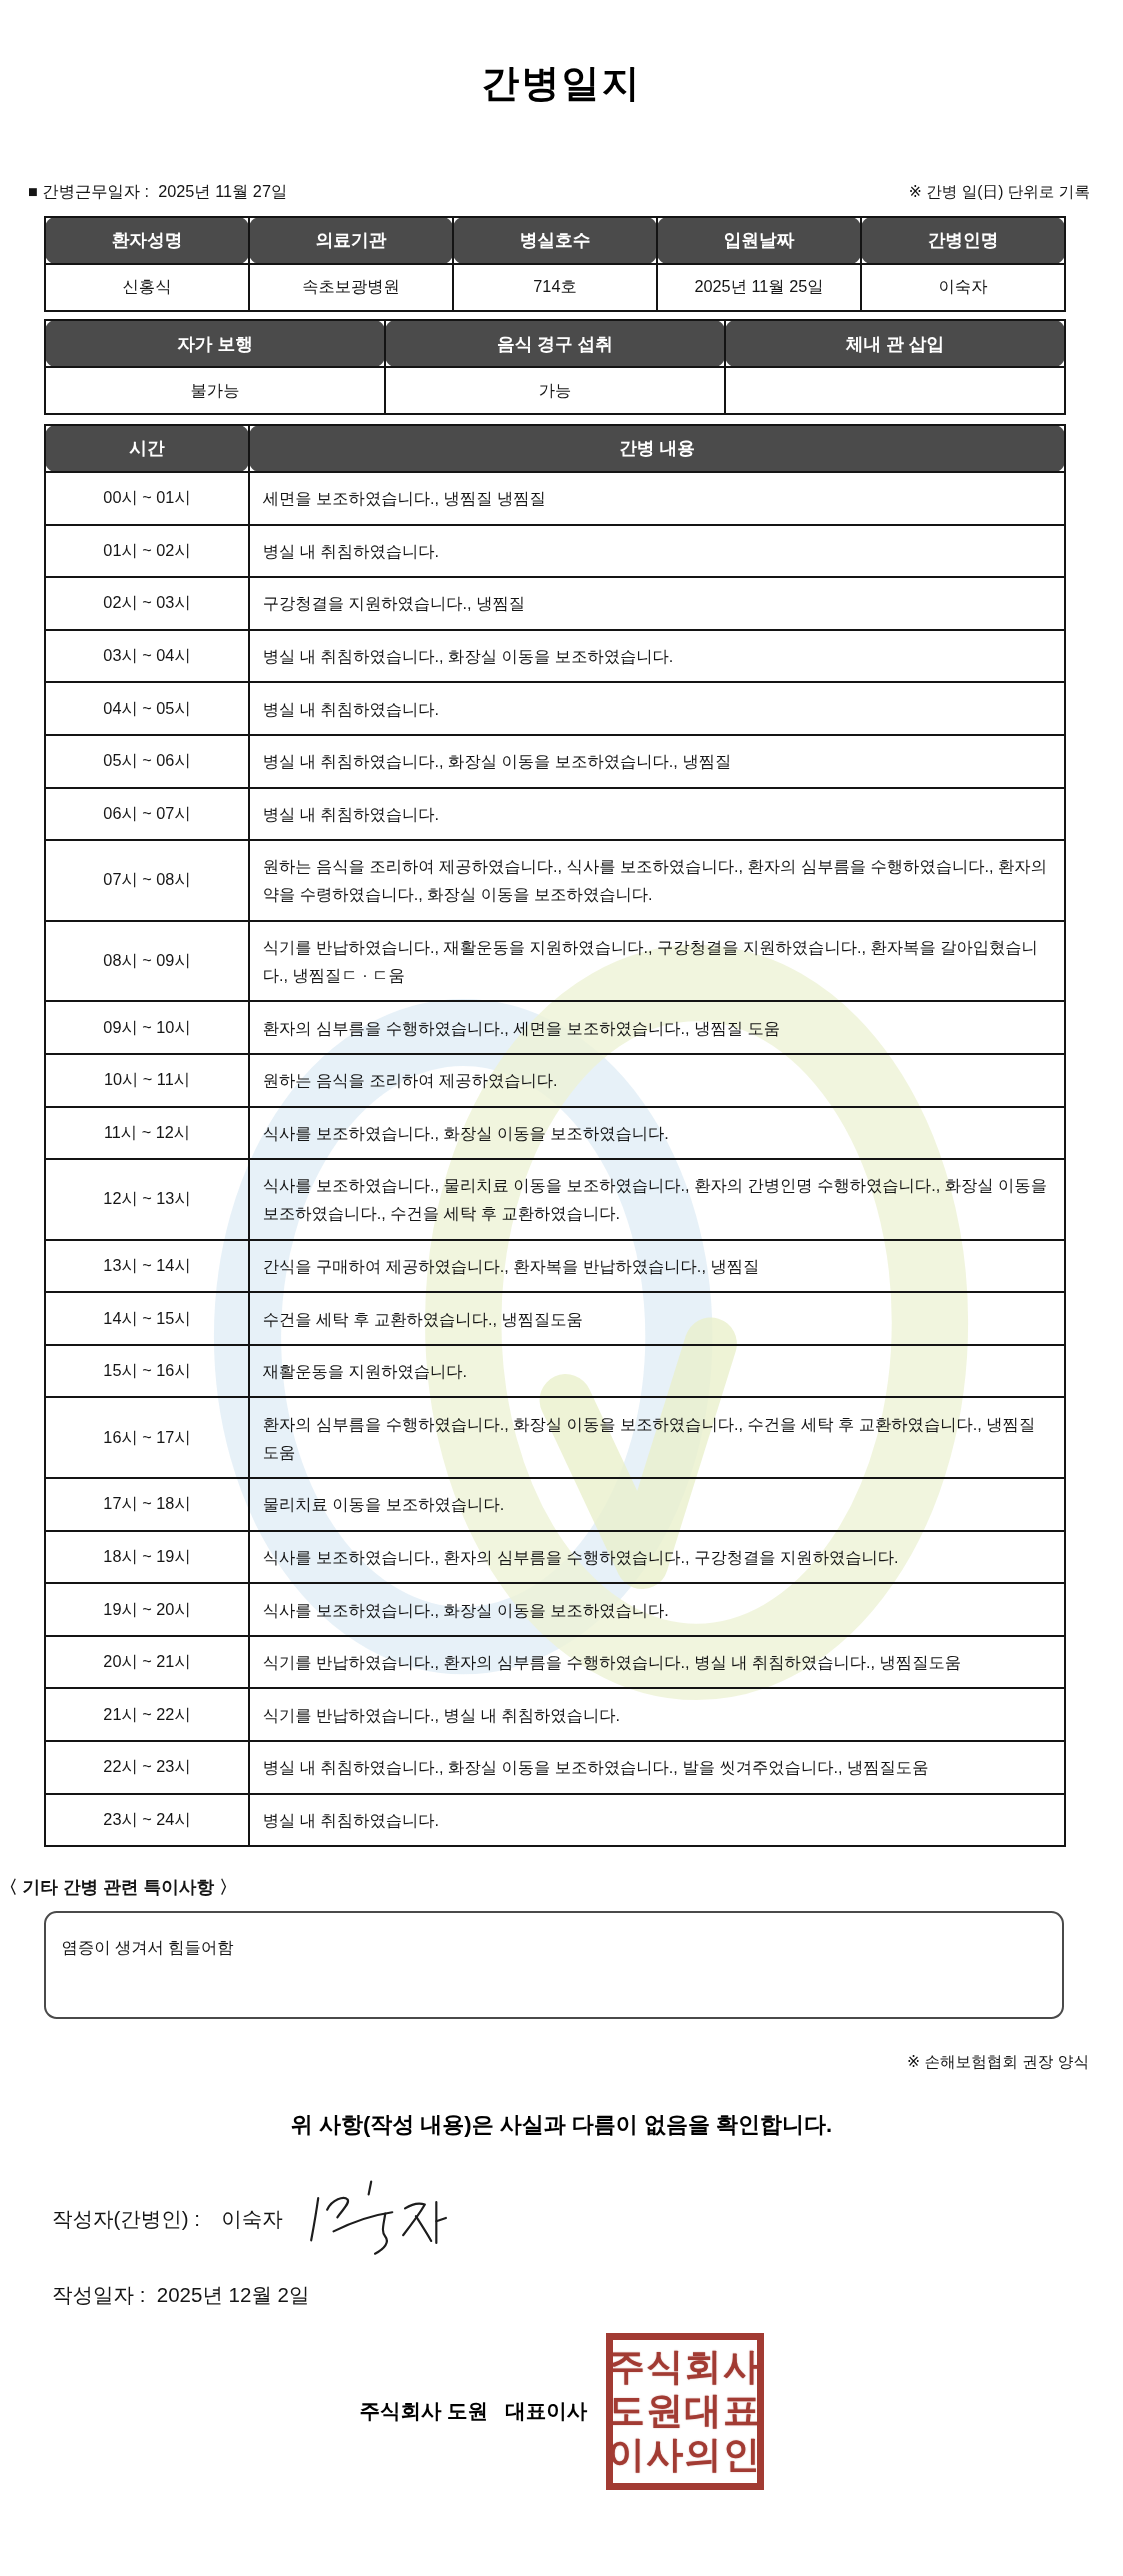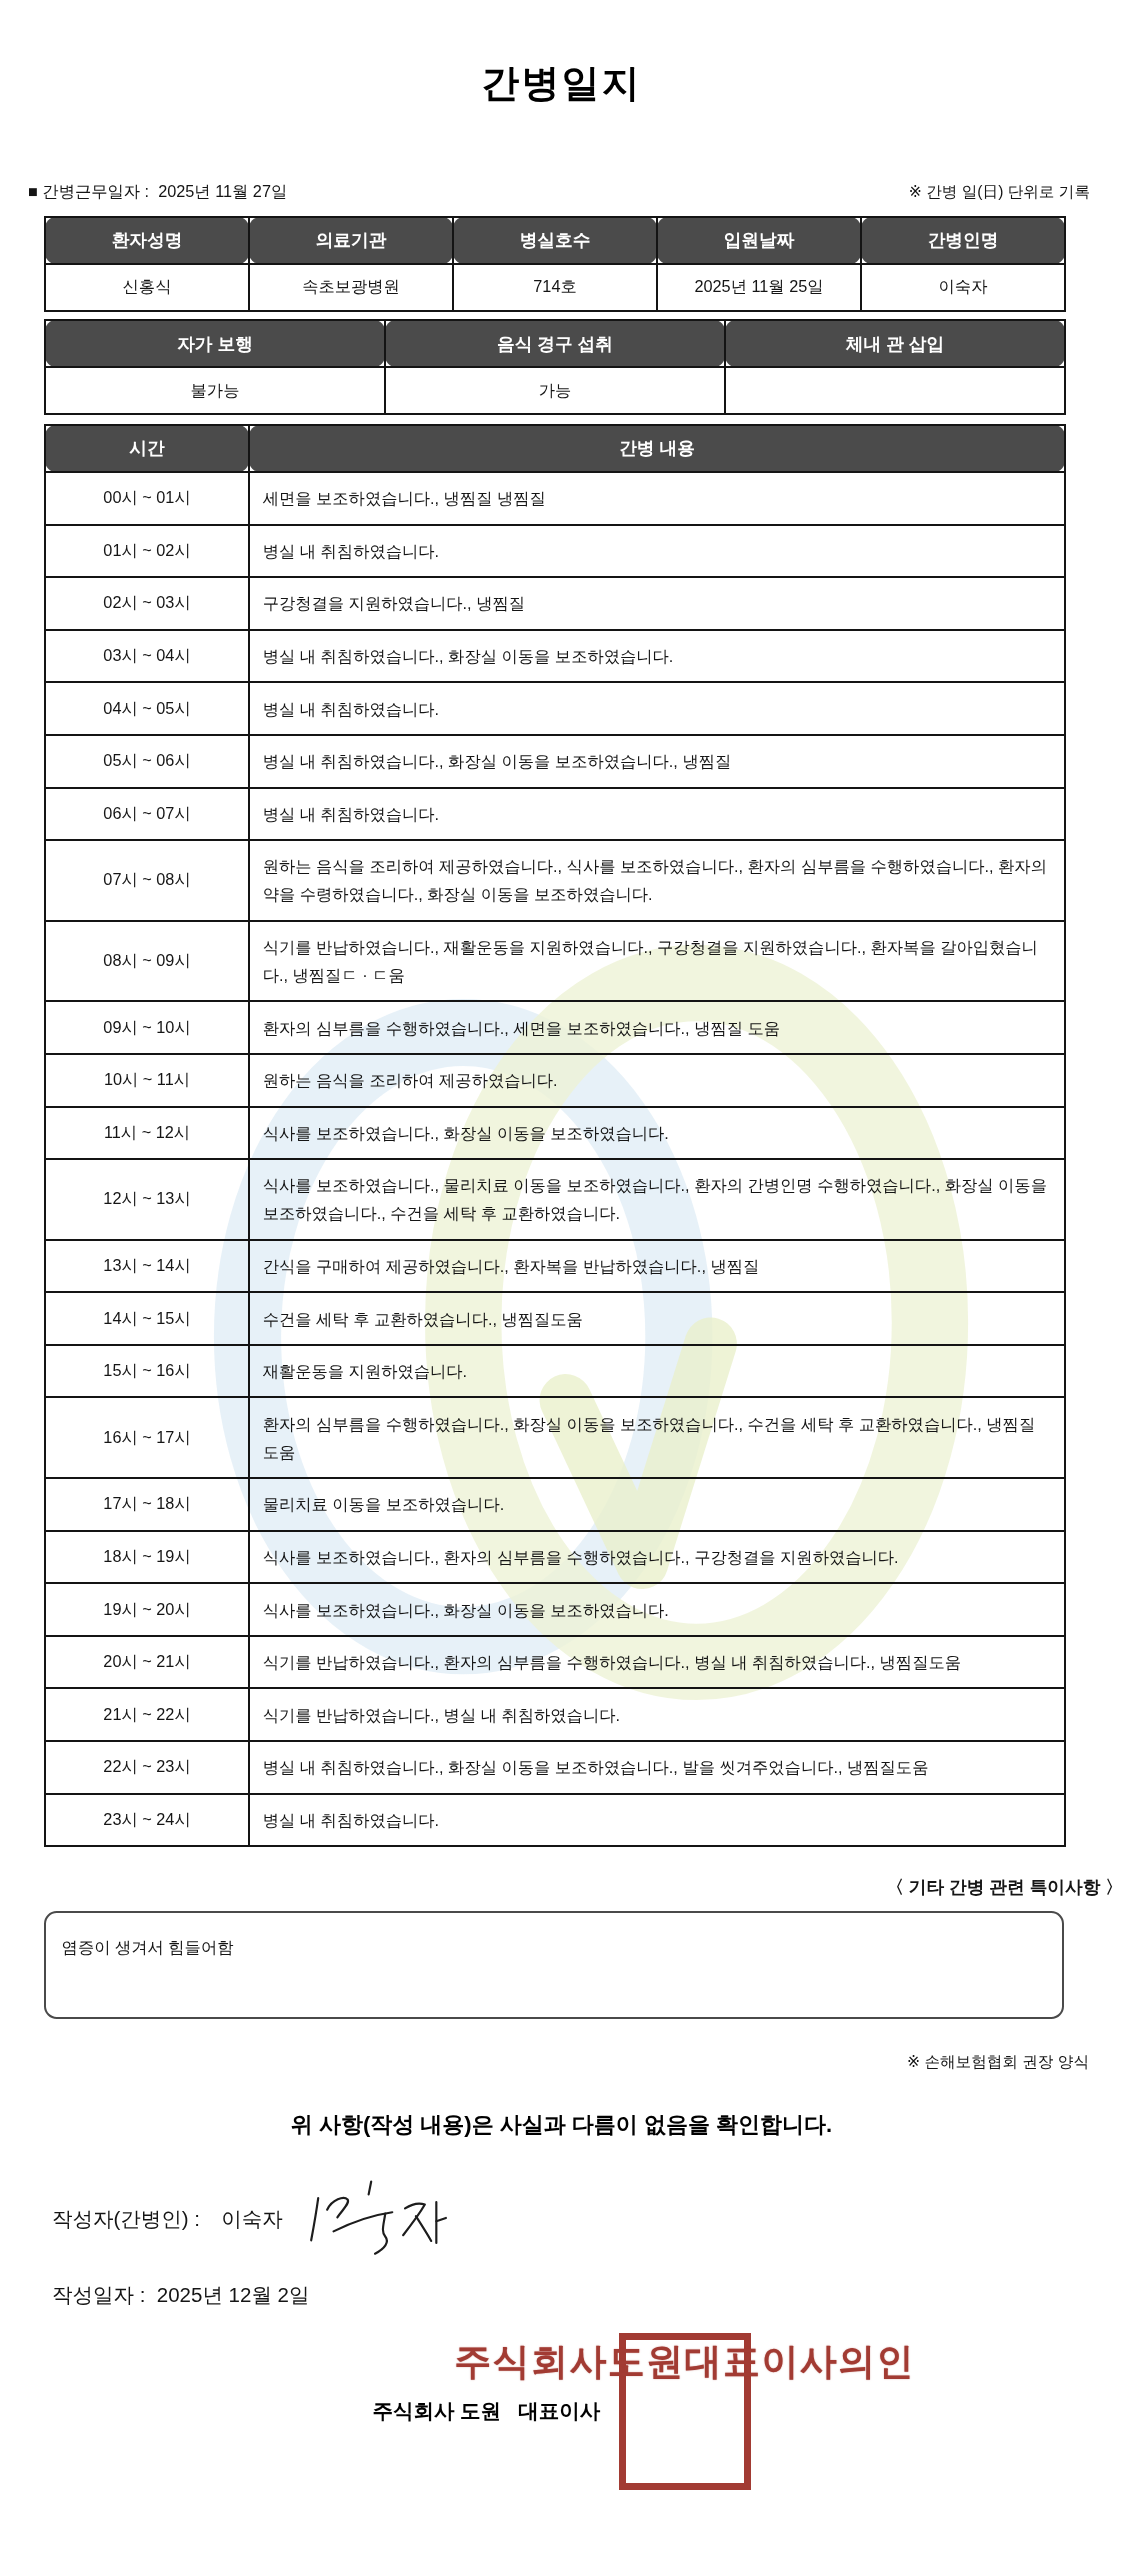--- a/index.html
+++ b/index.html
@@ -32,41 +32,41 @@
   .tbl td{font-size:16.3px;height:47px;background:transparent;}
 
   .t1{margin-top:12.7px;}
   .t2{margin-top:7.8px;}
   .t3{margin-top:8.5px;}
   .t3 td.time-cell{height:50px;}
   .t3 td.content-cell{
     text-align:left;padding:11.3px 12.7px;line-height:28px;height:50px;font-size:16.3px;
   }
 
-  .notes-heading{margin-top:28px;text-align:right;font-size:17.7px;font-weight:700;}
+  .notes-heading{margin-top:28px;text-align:left;font-size:17.7px;font-weight:700;}
   .notes-box{
     margin:11.3px 0 0 44px;width:1020px;height:108px;
     border:2.1px solid #4a4a4a;border-radius:12.7px;padding:24px 15.6px;font-size:16.3px;background:transparent;
   }
 
   .form-note{margin:33px 34px 0 0;text-align:right;font-size:15.6px;font-weight:500;}
 
   .confirmation{margin-top:37px;text-align:center;font-size:22px;font-weight:700;color:#000;}
 
   .writer-row{margin:38px 0 0 52px;font-size:20.5px;display:flex;align-items:center;}
   .writer-label,.date-label{white-space:pre;}
   .writer-name{margin-left:15.6px;}
   .signature{margin-left:24px;transform:translateY(-2.8px);}
   .date-row{margin:20px 0 0 52px;font-size:20.5px;}
 
   .company-row{margin-top:24px;display:flex;justify-content:center;align-items:center;gap:18.4px;}
   .company-line{font-size:20.5px;font-weight:700;white-space:pre;color:#000;}
   .stamp{
-    width:132px;height:157px;border:7px solid var(--stamp-red);
-    display:flex;flex-direction:row;justify-content:center;
+    width:158px;height:157px;border:7px solid var(--stamp-red);
+    display:flex;flex-direction:column;justify-content:center;align-items:center;
     color:var(--stamp-red);text-shadow:0 0 1.4px rgba(162,59,51,0.55);
   }
   .stamp-line{font-size:37px;font-weight:700;line-height:44px;letter-spacing:1.4px;white-space:pre;}
 </style>
 </head>
 <body>
 
 <svg class="watermark" viewBox="0 0 1588 1330" xmlns="http://www.w3.org/2000/svg" aria-hidden="true">
   <ellipse cx="655" cy="610" rx="305" ry="430" fill="none" stroke="#d4e5f3" stroke-width="95" opacity="0.55"></ellipse>
   <ellipse cx="985" cy="590" rx="330" ry="480" fill="none" stroke="#eef2d6" stroke-width="108" opacity="0.8"></ellipse>

